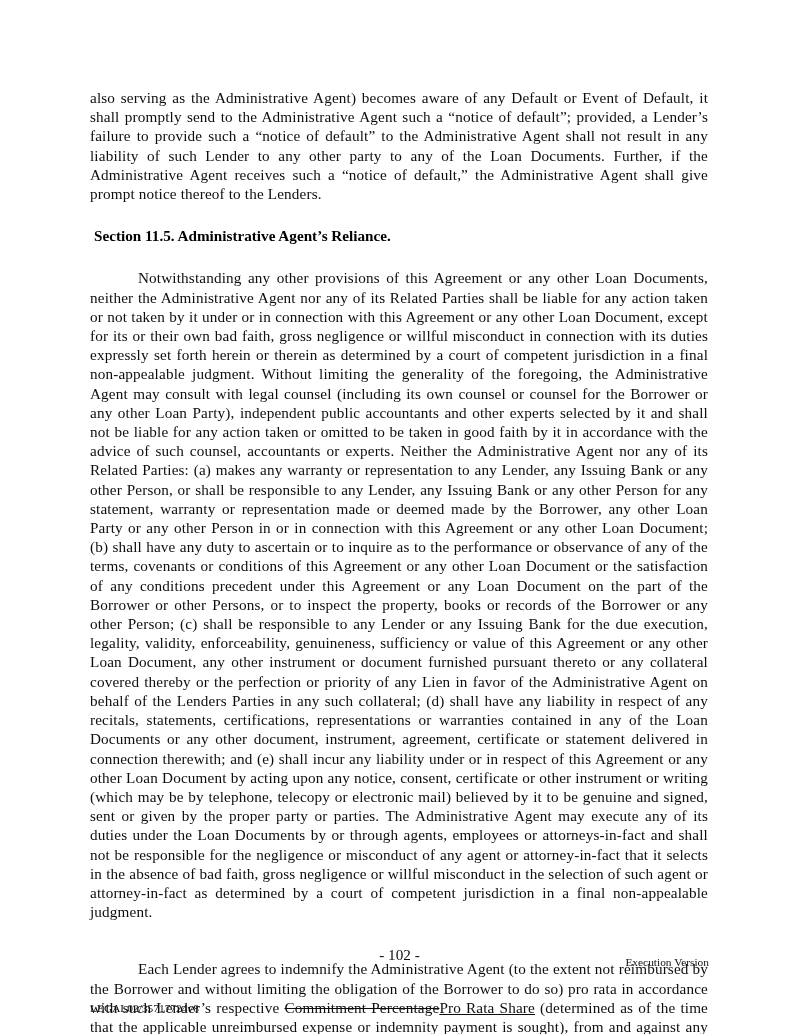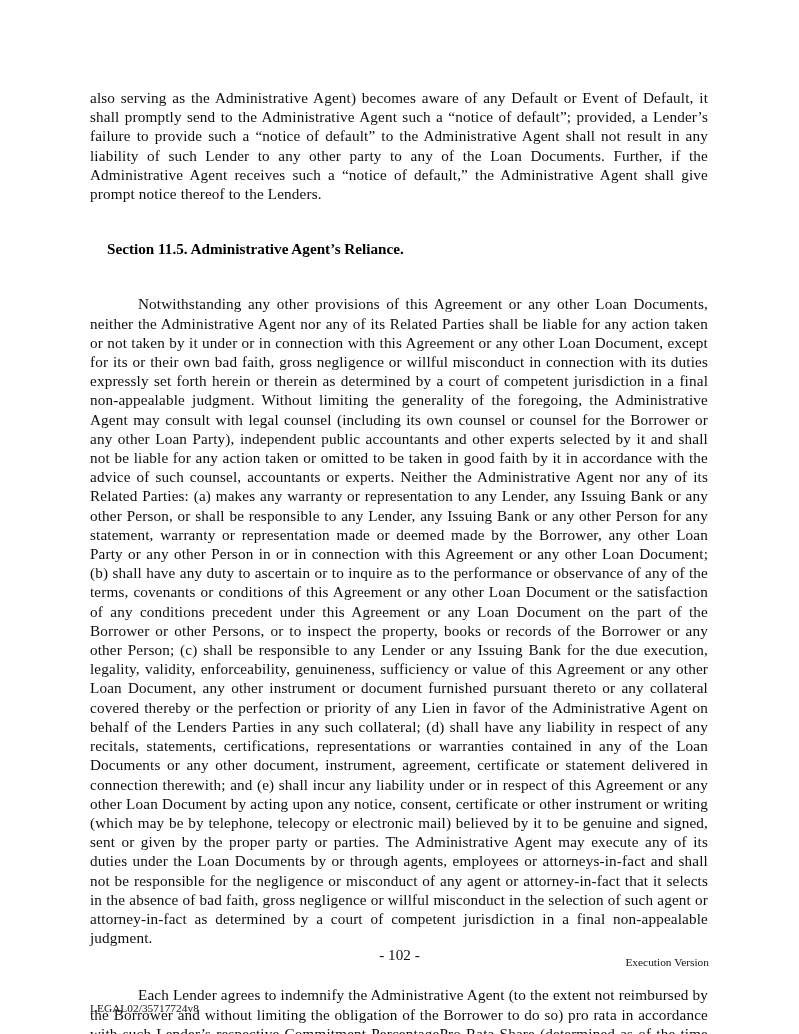--- a/index.html
+++ b/index.html
@@ -35,21 +35,21 @@
     line-height: 19.2px;
     text-align: justify;
     text-justify: inter-word;
     letter-spacing: 0.01em;
     color: #0d0d0d;
   }
   p.indent {
     text-indent: 48px;
   }
   h2.section-heading {
-    margin: 17px;
+    margin: 4px;
     font-size: 15.2px;
     line-height: 19.2px;
     font-weight: bold;
     text-align: left;
     color: #000000;
   }
   .gap-small { height: 19px; }
   .gap-heading { height: 19px; }
   .strike {
     text-decoration: line-through;

